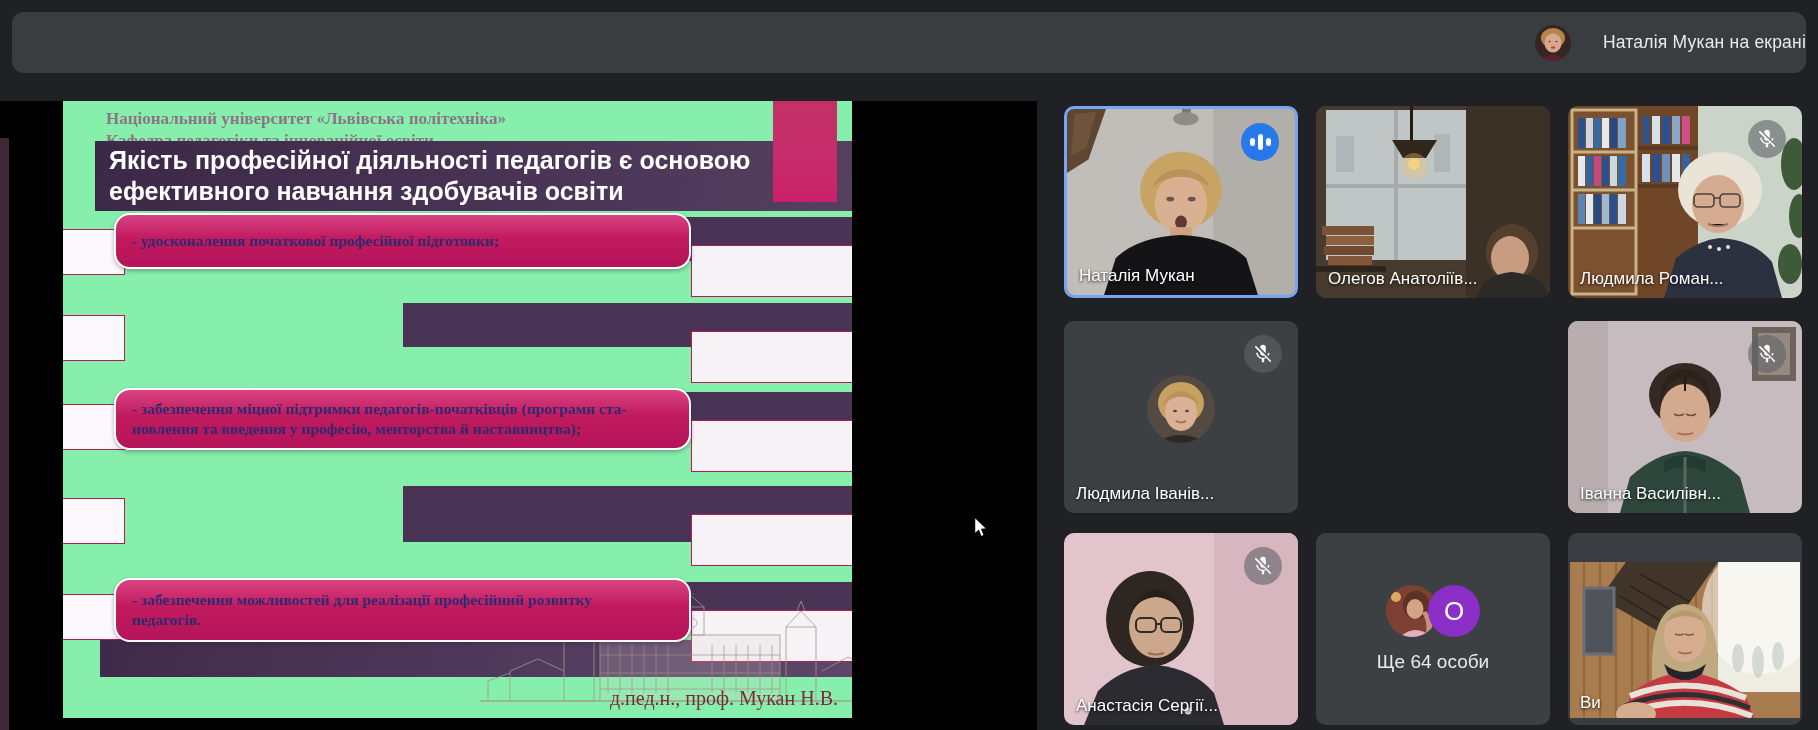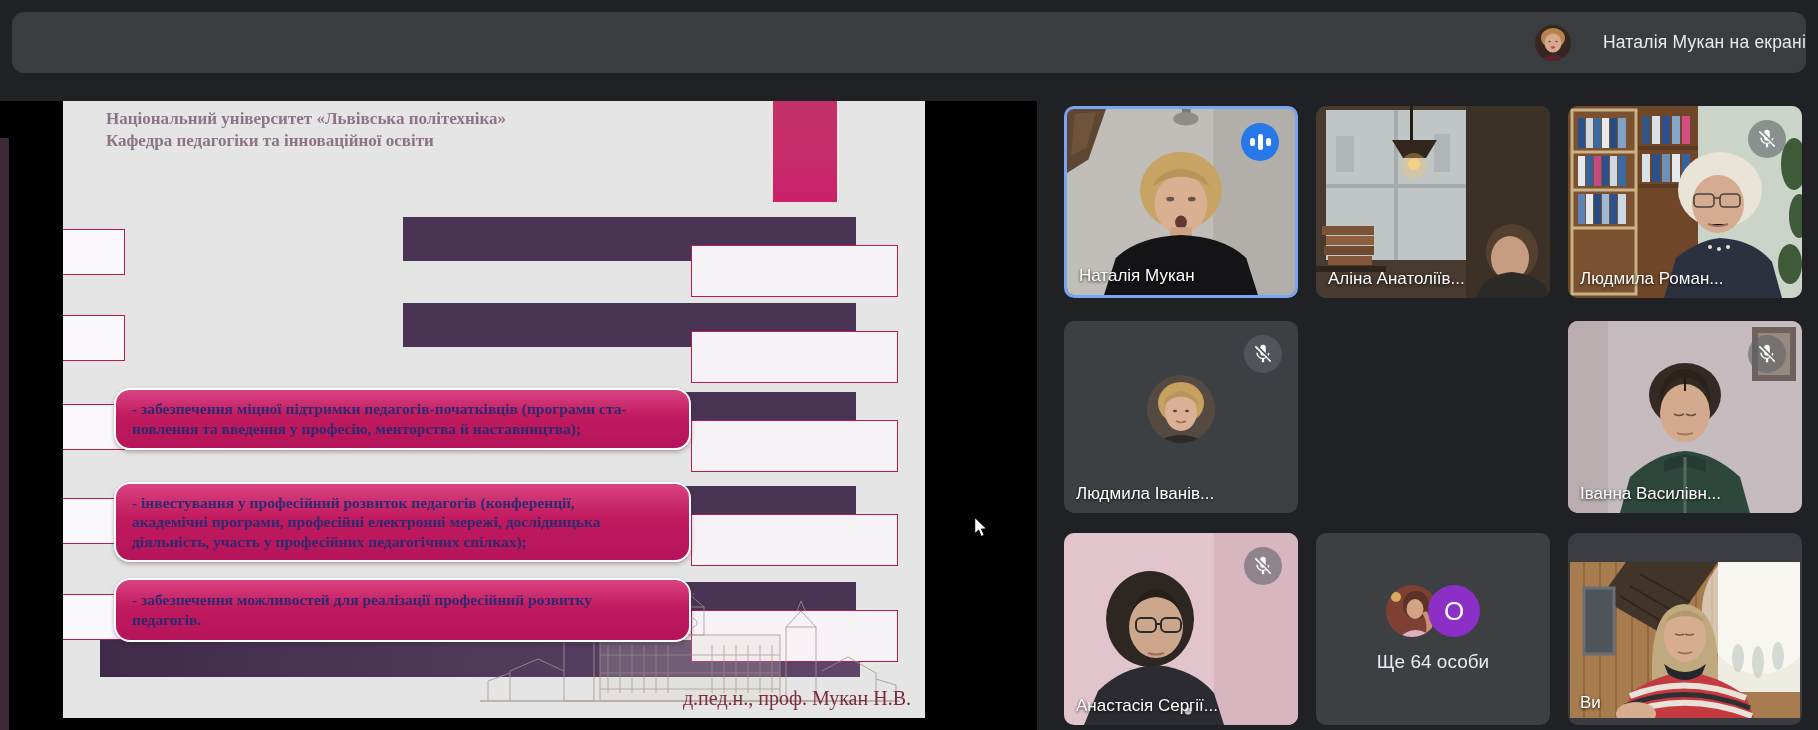--- a/index.html
+++ b/index.html
@@ -6,22 +6,22 @@
   .stage{position:relative;width:1818px;height:730px;background:#202124;overflow:hidden;
          font-family:"Liberation Sans",sans-serif;}
   
   .topbar{position:absolute;left:12px;top:12px;width:1794px;height:61px;background:#3a3d40;
           border-radius:12px;display:flex;align-items:center;justify-content:flex-end;}
   .topbar-avatar{width:36px;height:36px;border-radius:50%;overflow:hidden;margin-left:22px;flex:0 0 auto;}
   .topbar-label{margin-left:32px;color:#e8eaed;font-size:17.5px;font-weight:500;letter-spacing:.2px;}
   
   .share-black{position:absolute;left:0;top:101px;width:1037px;height:629px;background:#000;}
   .purple-strip{position:absolute;left:0;top:37px;width:9px;height:592px;background:#3e2939;}
-  .slide{position:absolute;left:63px;top:0;width:862px;height:617px;background:#e5e5e5;overflow:hidden;
-         font-family:"Liberation Serif",serif;}
+  .slide{position:absolute;left:63px;top:0;width:763px;height:617px;background:#86efac;overflow:hidden;
+         font-family:"Liberation Serif",serif;padding-left:26px;}
   .inst{position:absolute;left:43px;font-weight:bold;font-size:17px;color:#8c7386;white-space:nowrap;}
   .title-box{position:absolute;left:32px;top:40px;width:761px;height:70px;z-index:3;box-sizing:border-box;
              background:linear-gradient(105deg,#3c2847 0%,#4b3557 60%,#56405f 100%);
              color:#fff;font-family:"Liberation Sans",sans-serif;font-weight:bold;font-size:25px;
              line-height:1.24;padding:4px 14px;white-space:pre-line;}
   .ribbon{position:absolute;left:710px;top:0;width:64px;height:101px;z-index:4;
           background:linear-gradient(180deg,#c33067 0%,#c72d6b 52%,#cb2069 100%);}
   .pband{position:absolute;left:340px;width:453px;height:44px;background:#4a3455;z-index:1;}
   .lrect{position:absolute;left:0;width:62px;height:46px;background:#fbf8fb;
          border:1.5px solid #b51c56;border-left:none;box-sizing:border-box;z-index:2;}
@@ -81,42 +81,42 @@
     <div class="topbar-label">Наталія Мукан на екрані</div>
   </div>
 
   <div class="share-black">
     <div class="purple-strip"></div>
 
     <div class="slide">
       <div class="inst" style="top:8px">Національний університет «Львівська політехніка»</div>
       <div class="inst" style="top:30px">Кафедра педагогіки та інноваційної освіти</div>
 
+      <div class="title-box">Якість професійної діяльності педагогів є основою
+ефективного навчання здобувачів освіти</div>
       <div class="ribbon"></div>
 
       <div class="pband" style="top:116px"></div>
       <div class="lrect" style="top:128px"></div>
       <div class="rrect" style="top:144px"></div>
+      <div class="bullet" style="top:112px;height:56px">- удосконалення початкової професійної підготовки;</div>
 
       <div class="pband" style="top:202px"></div>
       <div class="lrect" style="top:214px"></div>
       <div class="rrect" style="top:230px"></div>
 
       <div class="pband" style="top:291px"></div>
       <div class="lrect" style="top:303px"></div>
       <div class="rrect" style="top:319px"></div>
       <div class="bullet" style="top:287px;height:62px">- забезпечення міцної підтримки педагогів-початківців (програми ста-
 новлення та введення у професію, менторства й наставництва);</div>
 
       <div class="pband" style="top:385px;height:56px"></div>
       <div class="lrect" style="top:397px"></div>
       <div class="rrect" style="top:413px"></div>
-      <div class="bullet" style="top:381px;height:80px">- інвестування у професійний розвиток педагогів (конференції,
-академічні програми, професійні електронні мережі, дослідницька
-діяльність, участь у професійних педагогічних спілках);</div>
 
       <div class="pband" style="top:481px;background:linear-gradient(90deg,rgba(74,52,85,0) 0%,#4a3455 45%)"></div>
       <div class="lrect" style="top:493px"></div>
       <div class="rrect" style="top:509px"></div>
       <div class="bullet" style="top:477px;height:64px">- забезпечення можливостей для реалізації професійний розвитку
 педагогів.</div>
 
       <div class="bottom-band"></div>
       <svg class="sketch" width="420" height="125" viewBox="0 0 420 125" fill="none" stroke="#a5948a" stroke-width="1">
         <path d="M0,108 L420,108" stroke-width="1.4"></path>
@@ -187,21 +187,21 @@
         <rect x="6" y="120" width="52" height="9" fill="#7c5236"></rect>
         <rect x="10" y="130" width="48" height="9" fill="#8d5f3d"></rect>
         <rect x="8" y="140" width="50" height="9" fill="#6e4a31"></rect>
         <rect x="12" y="150" width="44" height="9" fill="#84573a"></rect>
       </g>
       <rect x="0" y="160" width="70" height="6" fill="#2e241b"></rect>
       <ellipse cx="196" cy="146" rx="26" ry="28" fill="#54402f"></ellipse>
       <ellipse cx="194" cy="152" rx="19" ry="22" fill="#c89c80"></ellipse>
       <path d="M160,192 L168,176 Q184,166 196,166 Q216,168 228,178 L234,192 Z" fill="#2c2a27"></path>
     </svg>
-    <div class="vlabel">Аліна Анатоліїв...</div>
+    <div class="vlabel">Олегов Анатоліїв...</div>
   </div>
 
   <div class="tile" style="left:1568px;top:106px">
     <svg class="scene" viewBox="0 0 234 192" preserveAspectRatio="none">
       <rect width="234" height="192" fill="#6f4728"></rect>
       <rect x="130" width="104" height="192" fill="#cbd4c9"></rect>
       <rect x="4" y="4" width="64" height="184" fill="#7b5130" stroke="#c9b286" stroke-width="3"></rect>
       <g>
         <rect x="10" y="12" width="7" height="30" fill="#2c4f8e"></rect>
           <rect x="18" y="12" width="7" height="30" fill="#cdd8e2"></rect>

